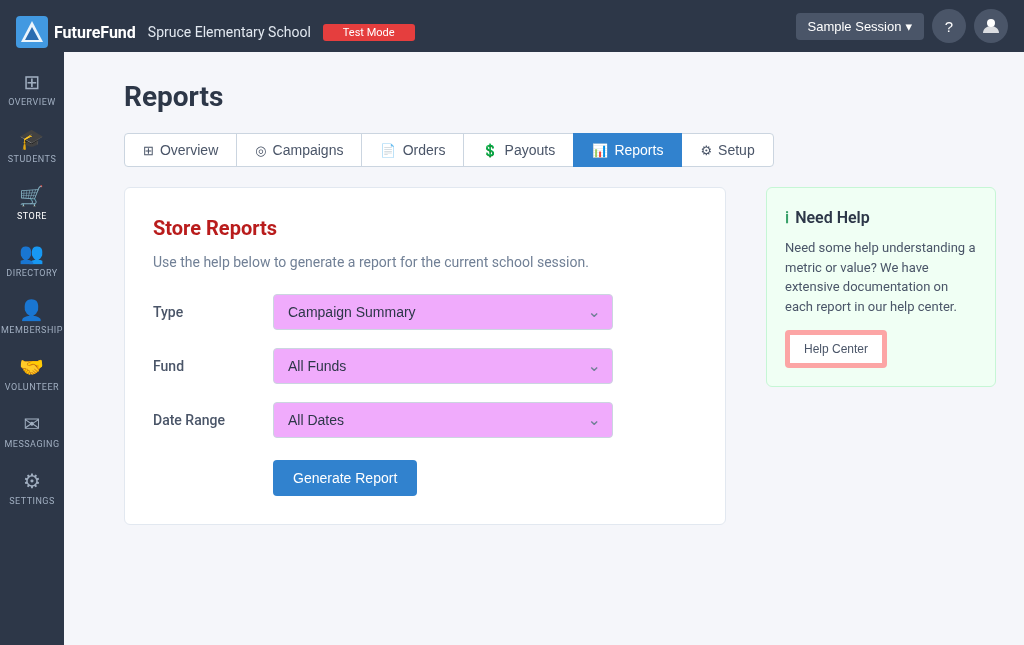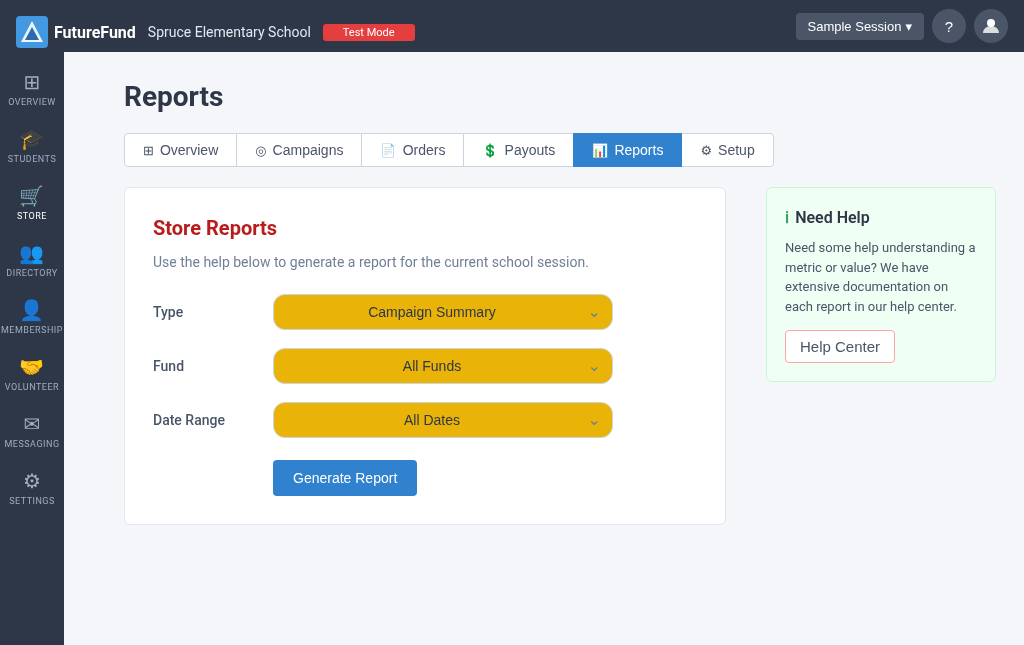--- a/index.html
+++ b/index.html
@@ -149,28 +149,27 @@
       flex-shrink: 0;
     }
     .select-wrapper {
       position: relative;
       max-width: 340px;
       flex: 1;
     }
     .select-wrapper select {
       width: 100%;
       border: 1px solid #cbd5e0;
-      border-radius: 12px;
+      border-radius: 4px;
       padding: 9px 36px 9px 14px;
       font-size: 14px;
       color: #2d3748;
-      background: #eab308;
+      background: #f0abfc;
       appearance: none;
       cursor: pointer;
-      text-align: center;
     }
     .select-wrapper::after {
       content: '⌄';
       position: absolute;
       right: 12px;
       top: 50%;
       transform: translateY(-55%);
       color: #718096;
       font-size: 16px;
       pointer-events: none;
@@ -213,25 +212,25 @@
     }
     .help-icon { color: #38a169; font-size: 16px; }
     .help-card-body {
       font-size: 13px;
       color: #4a5568;
       line-height: 1.5;
       margin-bottom: 14px;
     }
     .help-center-btn {
       background: white;
-      border: 1px solid #fca5a5;
+      border: 5px solid #fca5a5;
       color: #4a5568;
       padding: 7px 14px;
       border-radius: 4px;
-      font-size: 15px;
+      font-size: 12px;
       cursor: pointer;
       display: block;
       text-align: center;
     }
 
     .content-body { display: flex; gap: 20px; align-items: flex-start; }
     .content-main { flex: 1; }
   </style>
 </head>
 <body>

